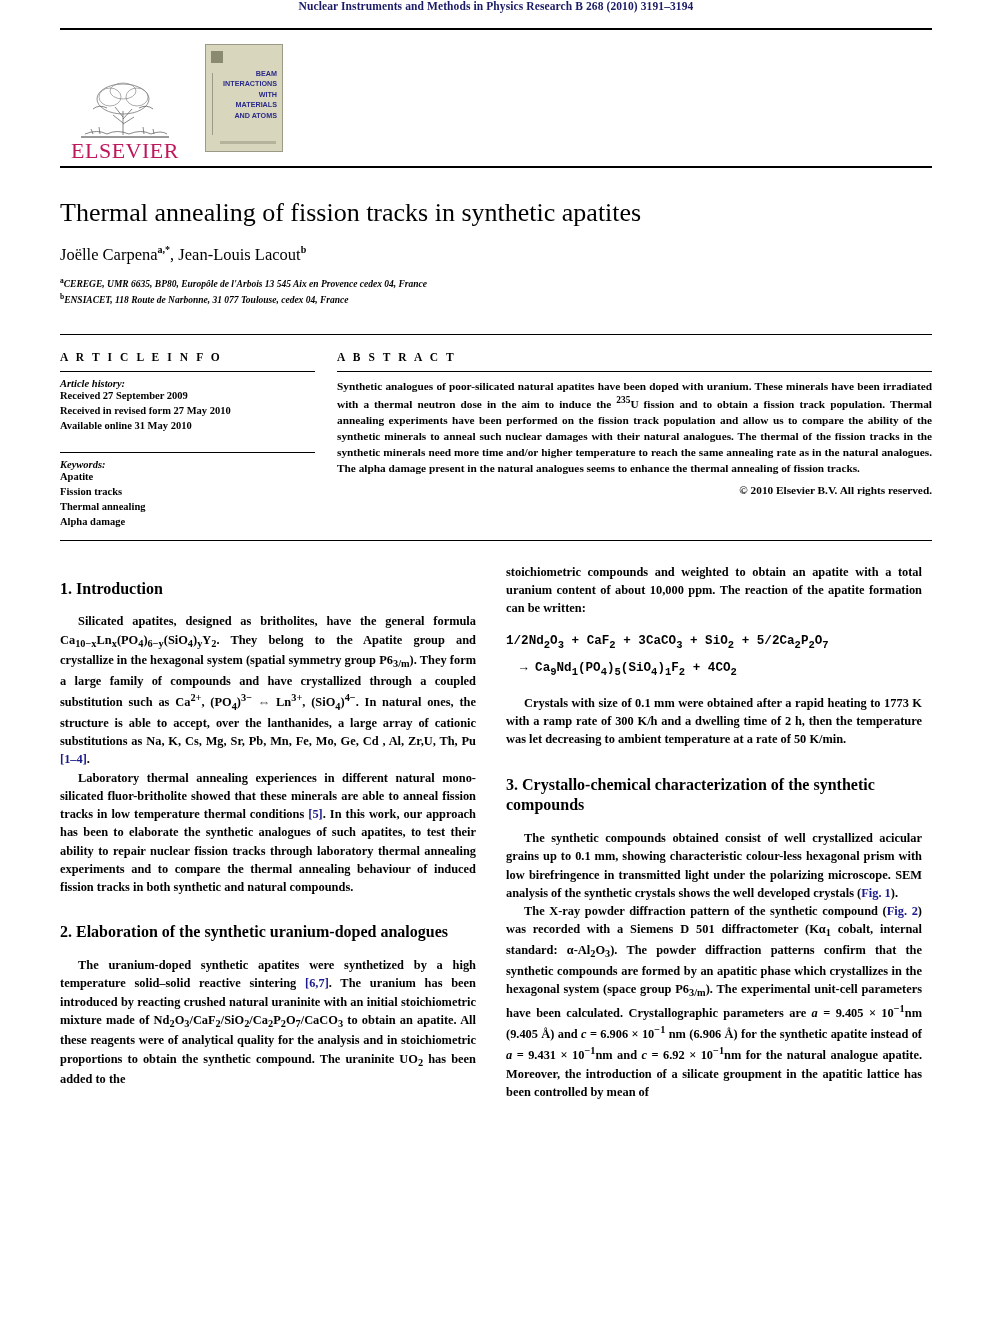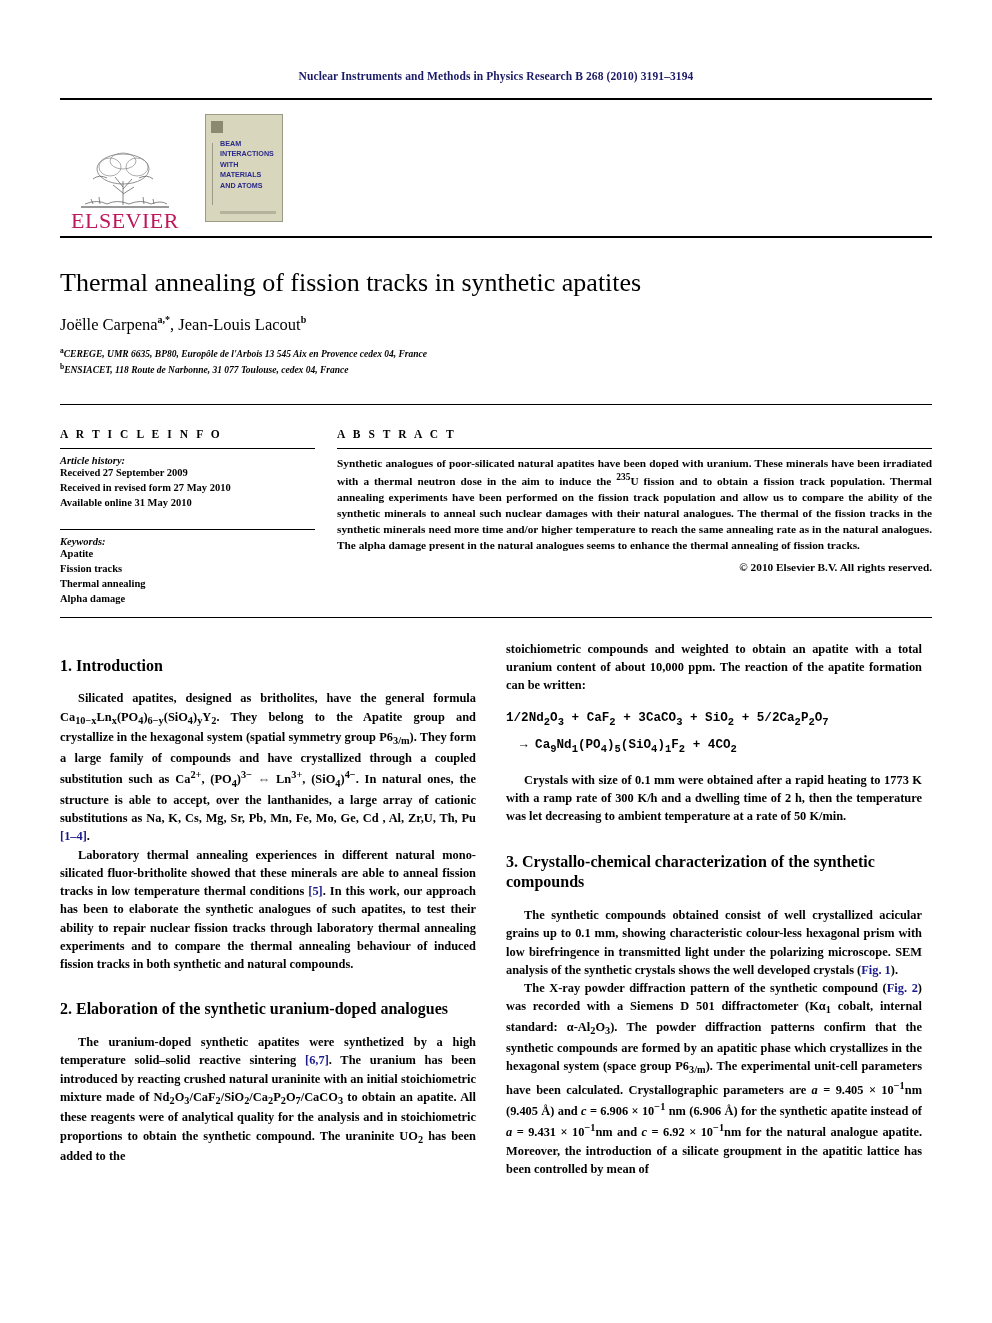--- a/index.html
+++ b/index.html
@@ -24,21 +24,20 @@
   }
 
   
   .running-head {
     text-align: center;
     font-family: "Liberation Serif", serif;
     font-weight: bold;
     font-size: 11.5px;
     color: #1a1a66;
     letter-spacing: .1px;
-    padding-top: 70px;
   }
 
   
   .masthead {
     margin-top: 16px;
     border-top: 2px solid #000;
     border-bottom: 2px solid #000;
     height: 136px;
     display: flex;
     align-items: stretch;
@@ -118,20 +117,21 @@
     background: #8a8a70;
     margin-bottom: 6px;
   }
   .cover-text {
     font-family: "Liberation Sans", sans-serif;
     font-weight: bold;
     font-size: 7.2px;
     line-height: 1.45;
     color: #2a2a8a;
     margin-left: 9px;
+    text-align: right;
   }
   .cover-spine {
     position: absolute;
     left: 6px; top: 28px; bottom: 16px;
     width: 1px;
     background: #9a9a86;
   }
   .cover-footline {
     position: absolute;
     left: 14px; right: 6px; bottom: 7px;
@@ -162,21 +162,21 @@
     line-height: 1.45;
     margin: 0;
   }
   .affil sup { font-style: normal; font-size: 7.5px; }
 
   
   .infoabs {
     margin-top: 26px;
     border-top: 1.5px solid #000;
     border-bottom: 1.5px solid #000;
-    padding: 23px 0 10px 0;
+    padding: 16px 0 10px 0;
     display: flex;
     gap: 22px;
   }
   .col-info { flex: 0 0 255px; }
   .col-abs  { flex: 1 1 auto; }
   .sect-head {
     font-family: "Liberation Serif", serif;
     font-weight: bold;
     font-size: 11.5px;
     letter-spacing: 2.6px;

